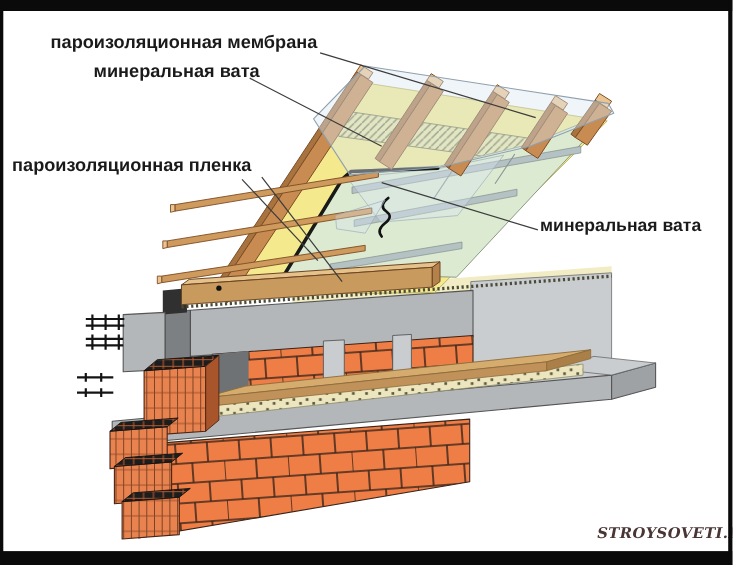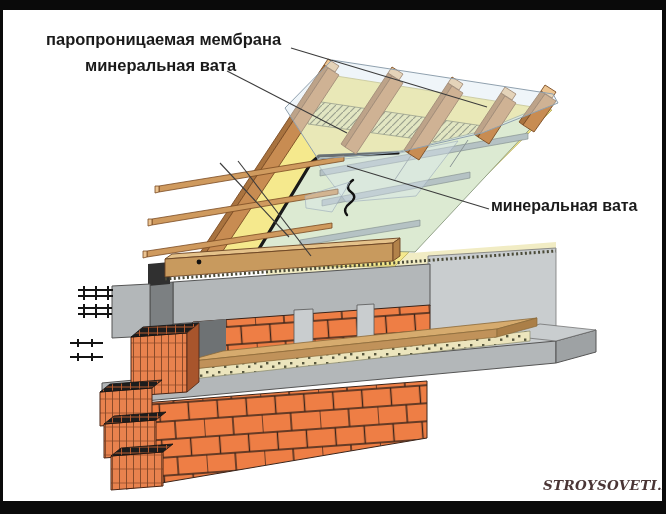--- a/index.html
+++ b/index.html
@@ -176,22 +176,23 @@
 
     <g style="stroke:var(--leader_line,#3c3c3c)" stroke-width="1.1" fill="none">
       <line x1="291" y1="48" x2="487" y2="107"></line>
       <line x1="227" y1="71" x2="347" y2="133"></line>
       <line x1="220" y1="163" x2="289" y2="237"></line>
       <line x1="238" y1="161" x2="311" y2="256"></line>
       <line x1="347" y1="166" x2="489" y2="209"></line>
     </g>
   </svg>
 
-  <div class="lbl lbl-membrane">паропроницаемая мембрана</div>
+  <div class="lbl lbl-membrane">пароизоляционная мембрана</div>
   <div class="lbl lbl-wool-top">минеральная вата</div>
+  <div class="lbl lbl-vapor">пароизоляционная пленка</div>
   <div class="lbl lbl-wool-right">минеральная вата</div>
 
   <div class="watermark">STROYSOVETI.RU</div>
 
   <div class="frame frame-top"></div>
   <div class="frame frame-bottom"></div>
   <div class="frame frame-left"></div>
   <div class="frame frame-right"></div>
 </div>
 

